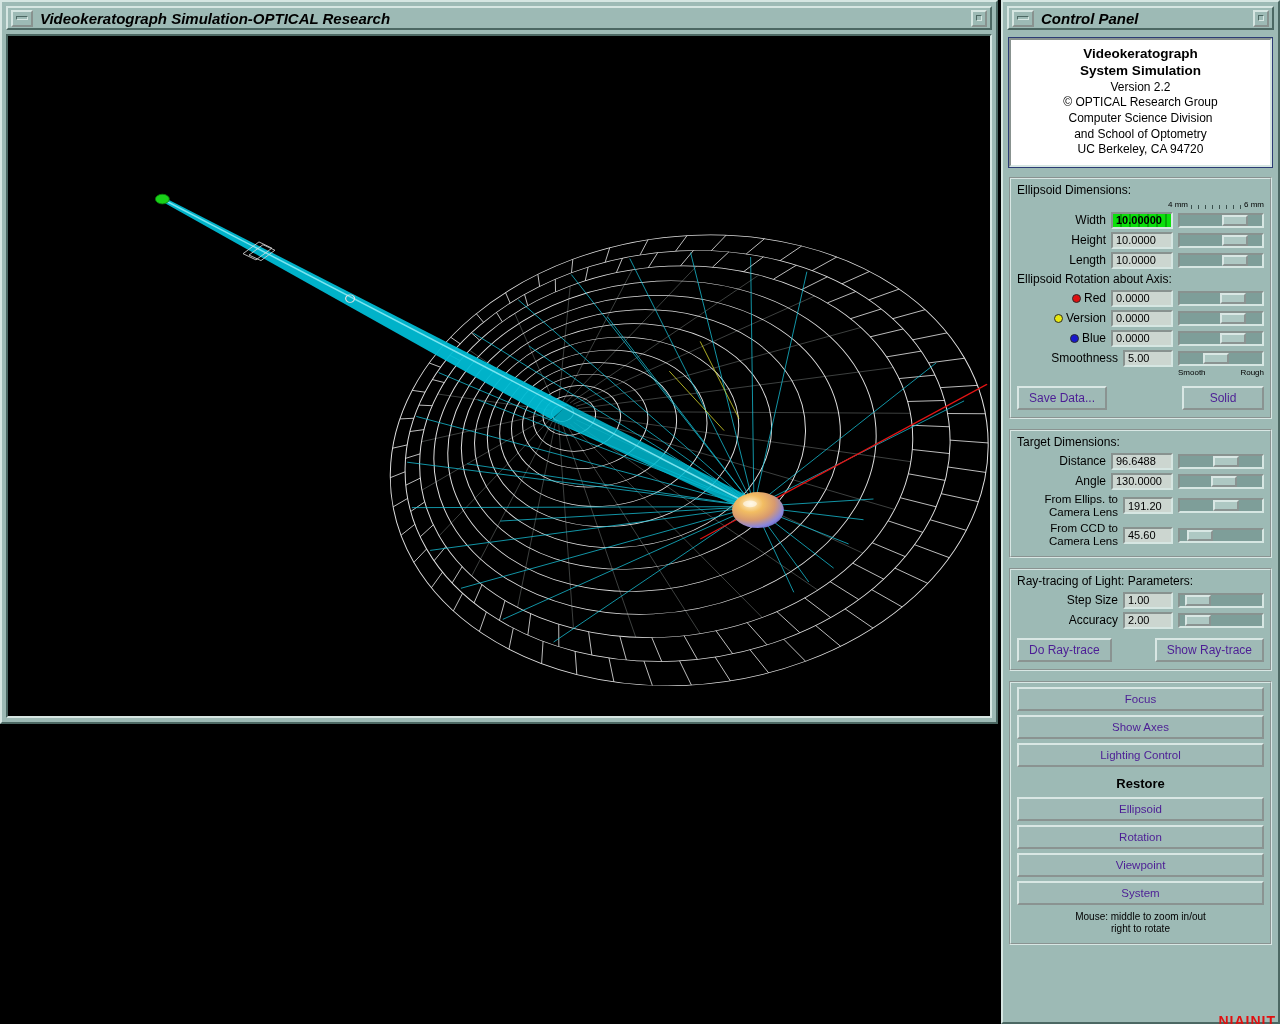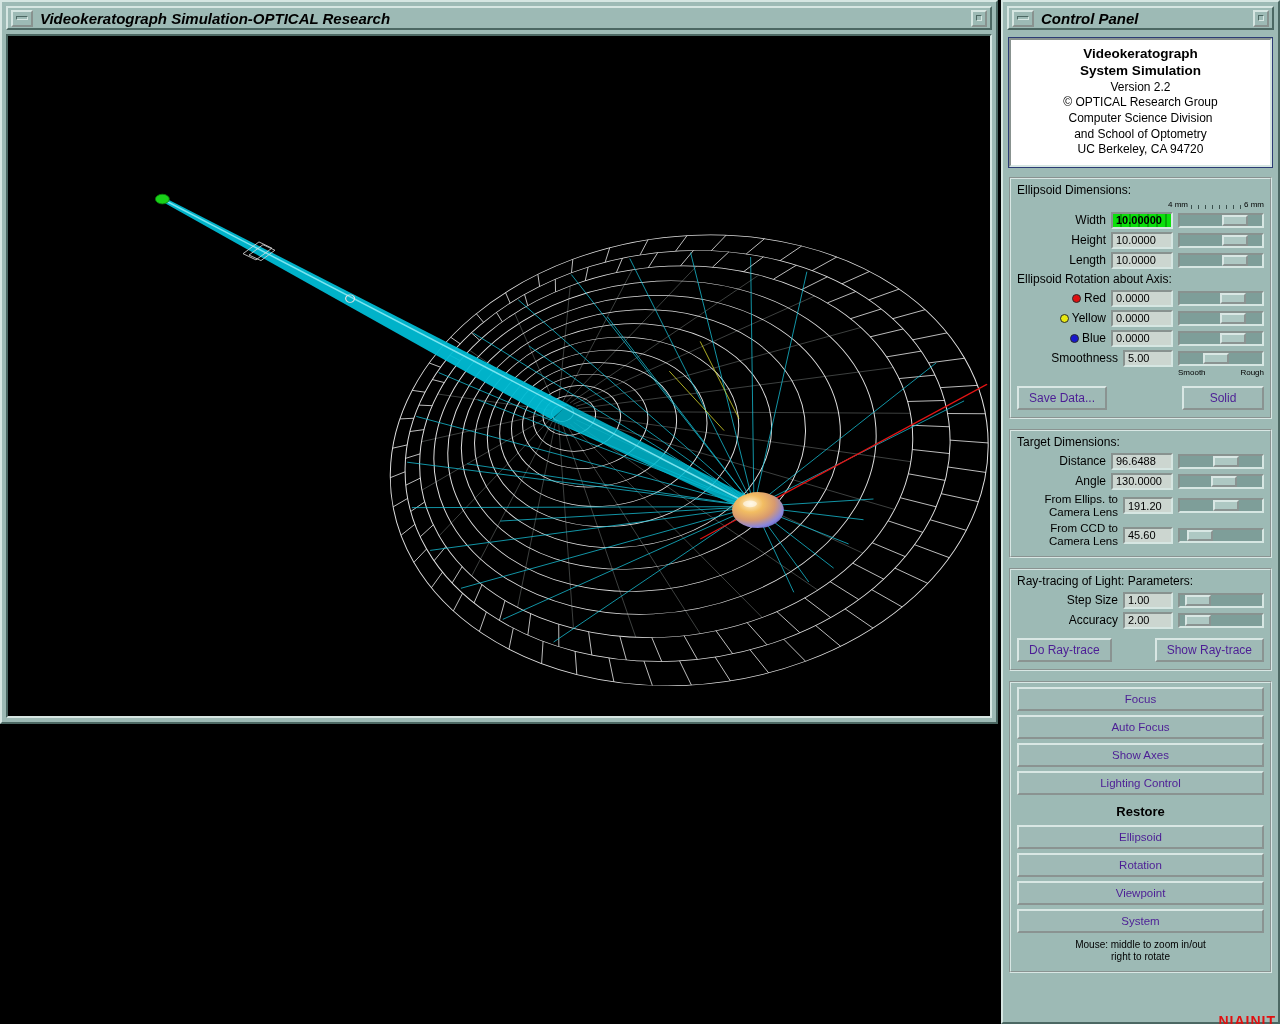--- a/index.html
+++ b/index.html
@@ -354,21 +354,21 @@
 
       <div class="sec-head">Ellipsoid Rotation about Axis:</div>
       <div class="row">
         <span class="row-label"><span class="dot red"></span><span>Red</span></span>
         <input class="field" value="0.0000" style="">
         <div class="slider" style="--p:40px">
           <div class="thumb"></div>
         </div>
       </div>
       <div class="row">
-        <span class="row-label"><span class="dot yellow"></span><span>Yellow</span></span>
+        <span class="row-label"><span class="dot yellow"></span><span>Version</span></span>
         <input class="field" value="0.0000" style="">
         <div class="slider" style="--p:40px">
           <div class="thumb"></div>
         </div>
       </div>
       <div class="row">
         <span class="row-label"><span class="dot blue"></span><span>Blue</span></span>
         <input class="field" value="0.0000" style="">
         <div class="slider" style="--p:40px">
           <div class="thumb"></div>
@@ -449,21 +449,20 @@
       </div>
       <div class="btn-row">
         <button class="btn">Do Ray-trace</button>
         <button class="btn">Show Ray-trace</button>
       </div>
     </div>
 
     <div class="section actions">
       <div class="acol">
         <button class="abtn">Focus</button>
-        <button class="abtn">Auto Focus</button>
         <button class="abtn">Show Axes</button>
         <button class="abtn">Lighting Control</button>
       </div>
       <div class="acol" style="flex:0 0 104px">
         <div class="restore-head">Restore</div>
         <button class="abtn">Ellipsoid</button>
         <button class="abtn">Rotation</button>
         <button class="abtn">Viewpoint</button>
         <button class="abtn">System</button>
         <div class="mouse-hint">

